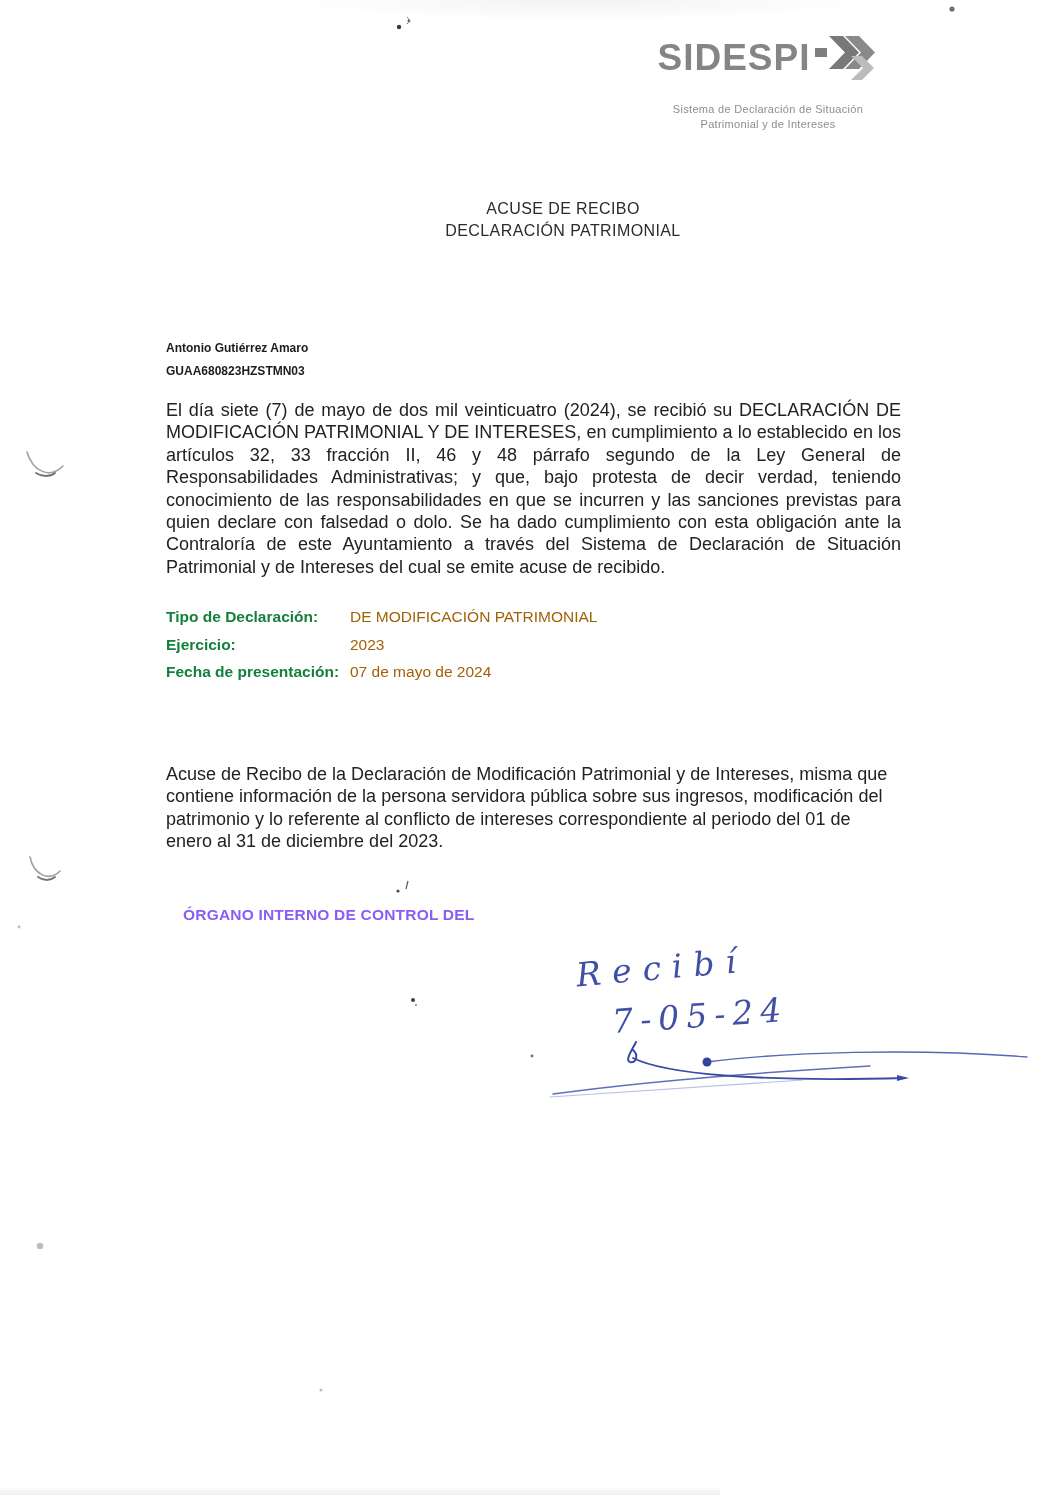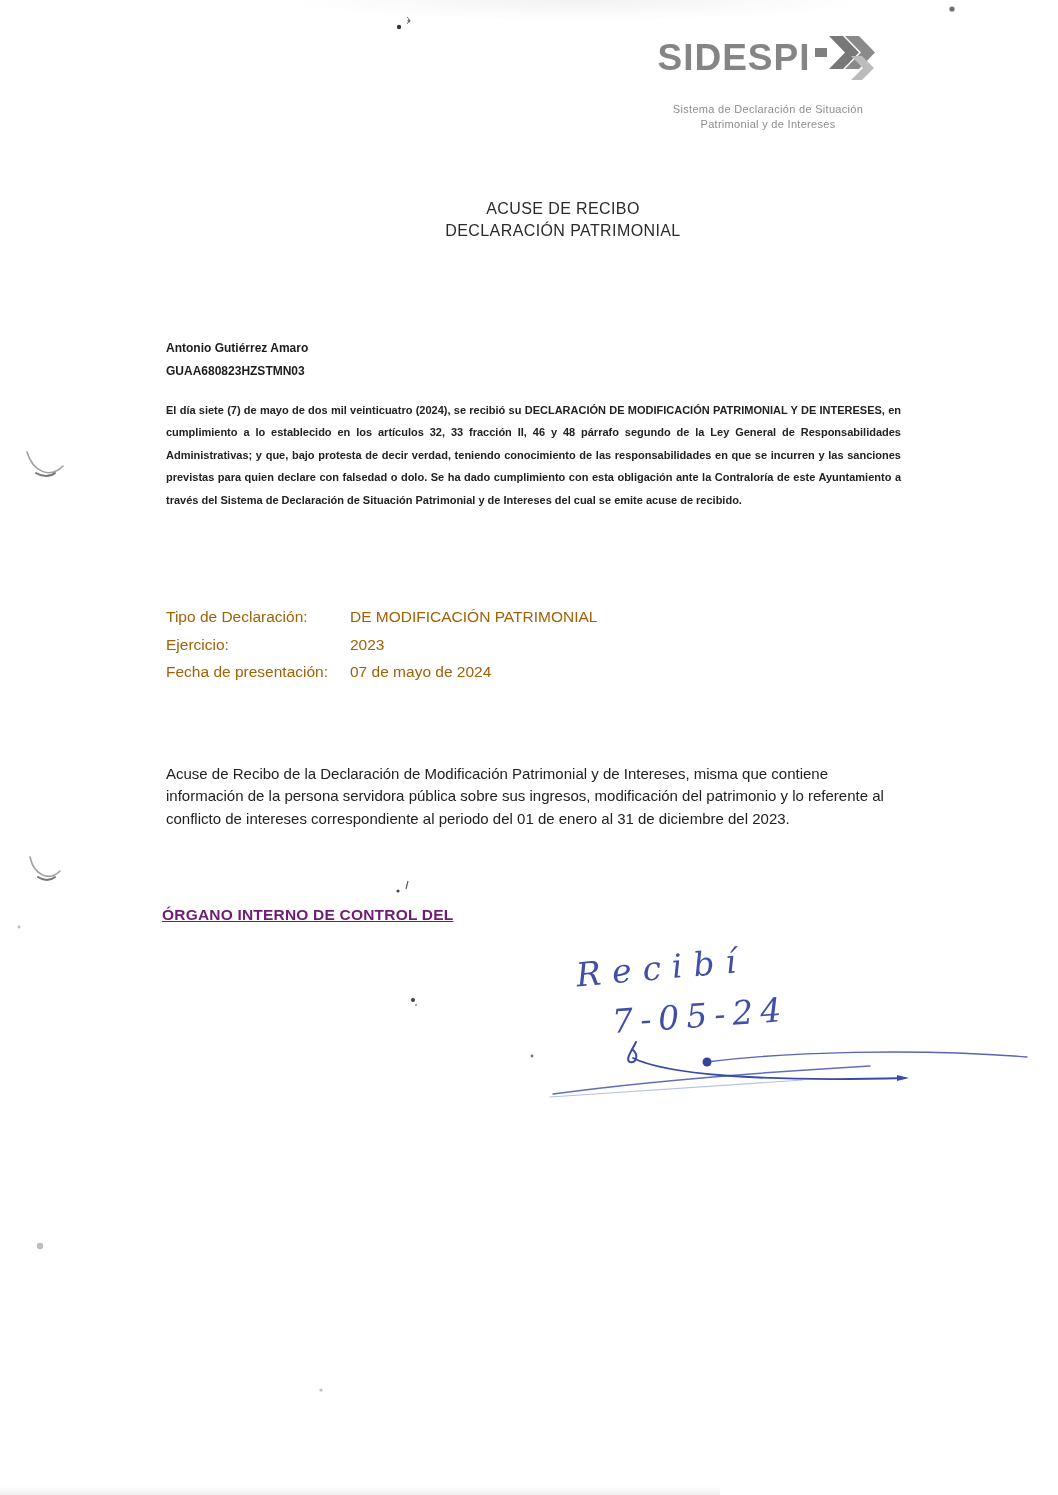--- a/index.html
+++ b/index.html
@@ -65,61 +65,59 @@
     position: absolute; left: 166px; top: 337px;
     font-size: 12px;
     font-weight: bold;
     line-height: 23px;
     color: #1c1c1c;
   }
 
   
   .para1 {
     position: absolute; left: 166px; top: 399px; width: 735px;
-    font-size: 11px;
+    font-size: 18px;
     line-height: 22.4px;
     text-align: justify;
     color: #222222;
-    font-weight: bold;
   }
   .para2 {
     position: absolute; left: 166px; top: 763px; width: 732px;
-    font-size: 15px;
+    font-size: 18px;
     line-height: 22.4px;
     color: #222222;
   }
 
   
   .details {
     position: absolute; left: 166px; top: 608px; width: 640px;
   }
   .detail-row {
     display: flex;
     margin-bottom: 9.5px;
     font-size: 15.5px;
     line-height: 18px;
   }
   .detail-label {
     width: 184px;
-    font-weight: normal;
-    color: #a16207;
+    font-weight: bold;
+    color: #15803d;
     flex: 0 0 auto;
   }
   .detail-value {
     color: #a16207;
   }
 
   
   .issuer {
-    position: absolute; left: 162px; top: 906px;
+    position: absolute; left: 183px; top: 906px;
     font-size: 15.5px;
     font-weight: bold;
     letter-spacing: 0.2px;
-    color: #701a75;
-    text-decoration: underline;
+    color: #8b5cf6;
   }
 
   
   .hand-note {
     position: absolute; left: 576px; top: 948px;
     font-family: "DejaVu Serif", serif;
     font-style: italic;
     font-size: 33px;
     letter-spacing: 11px;
     color: #31419e;

